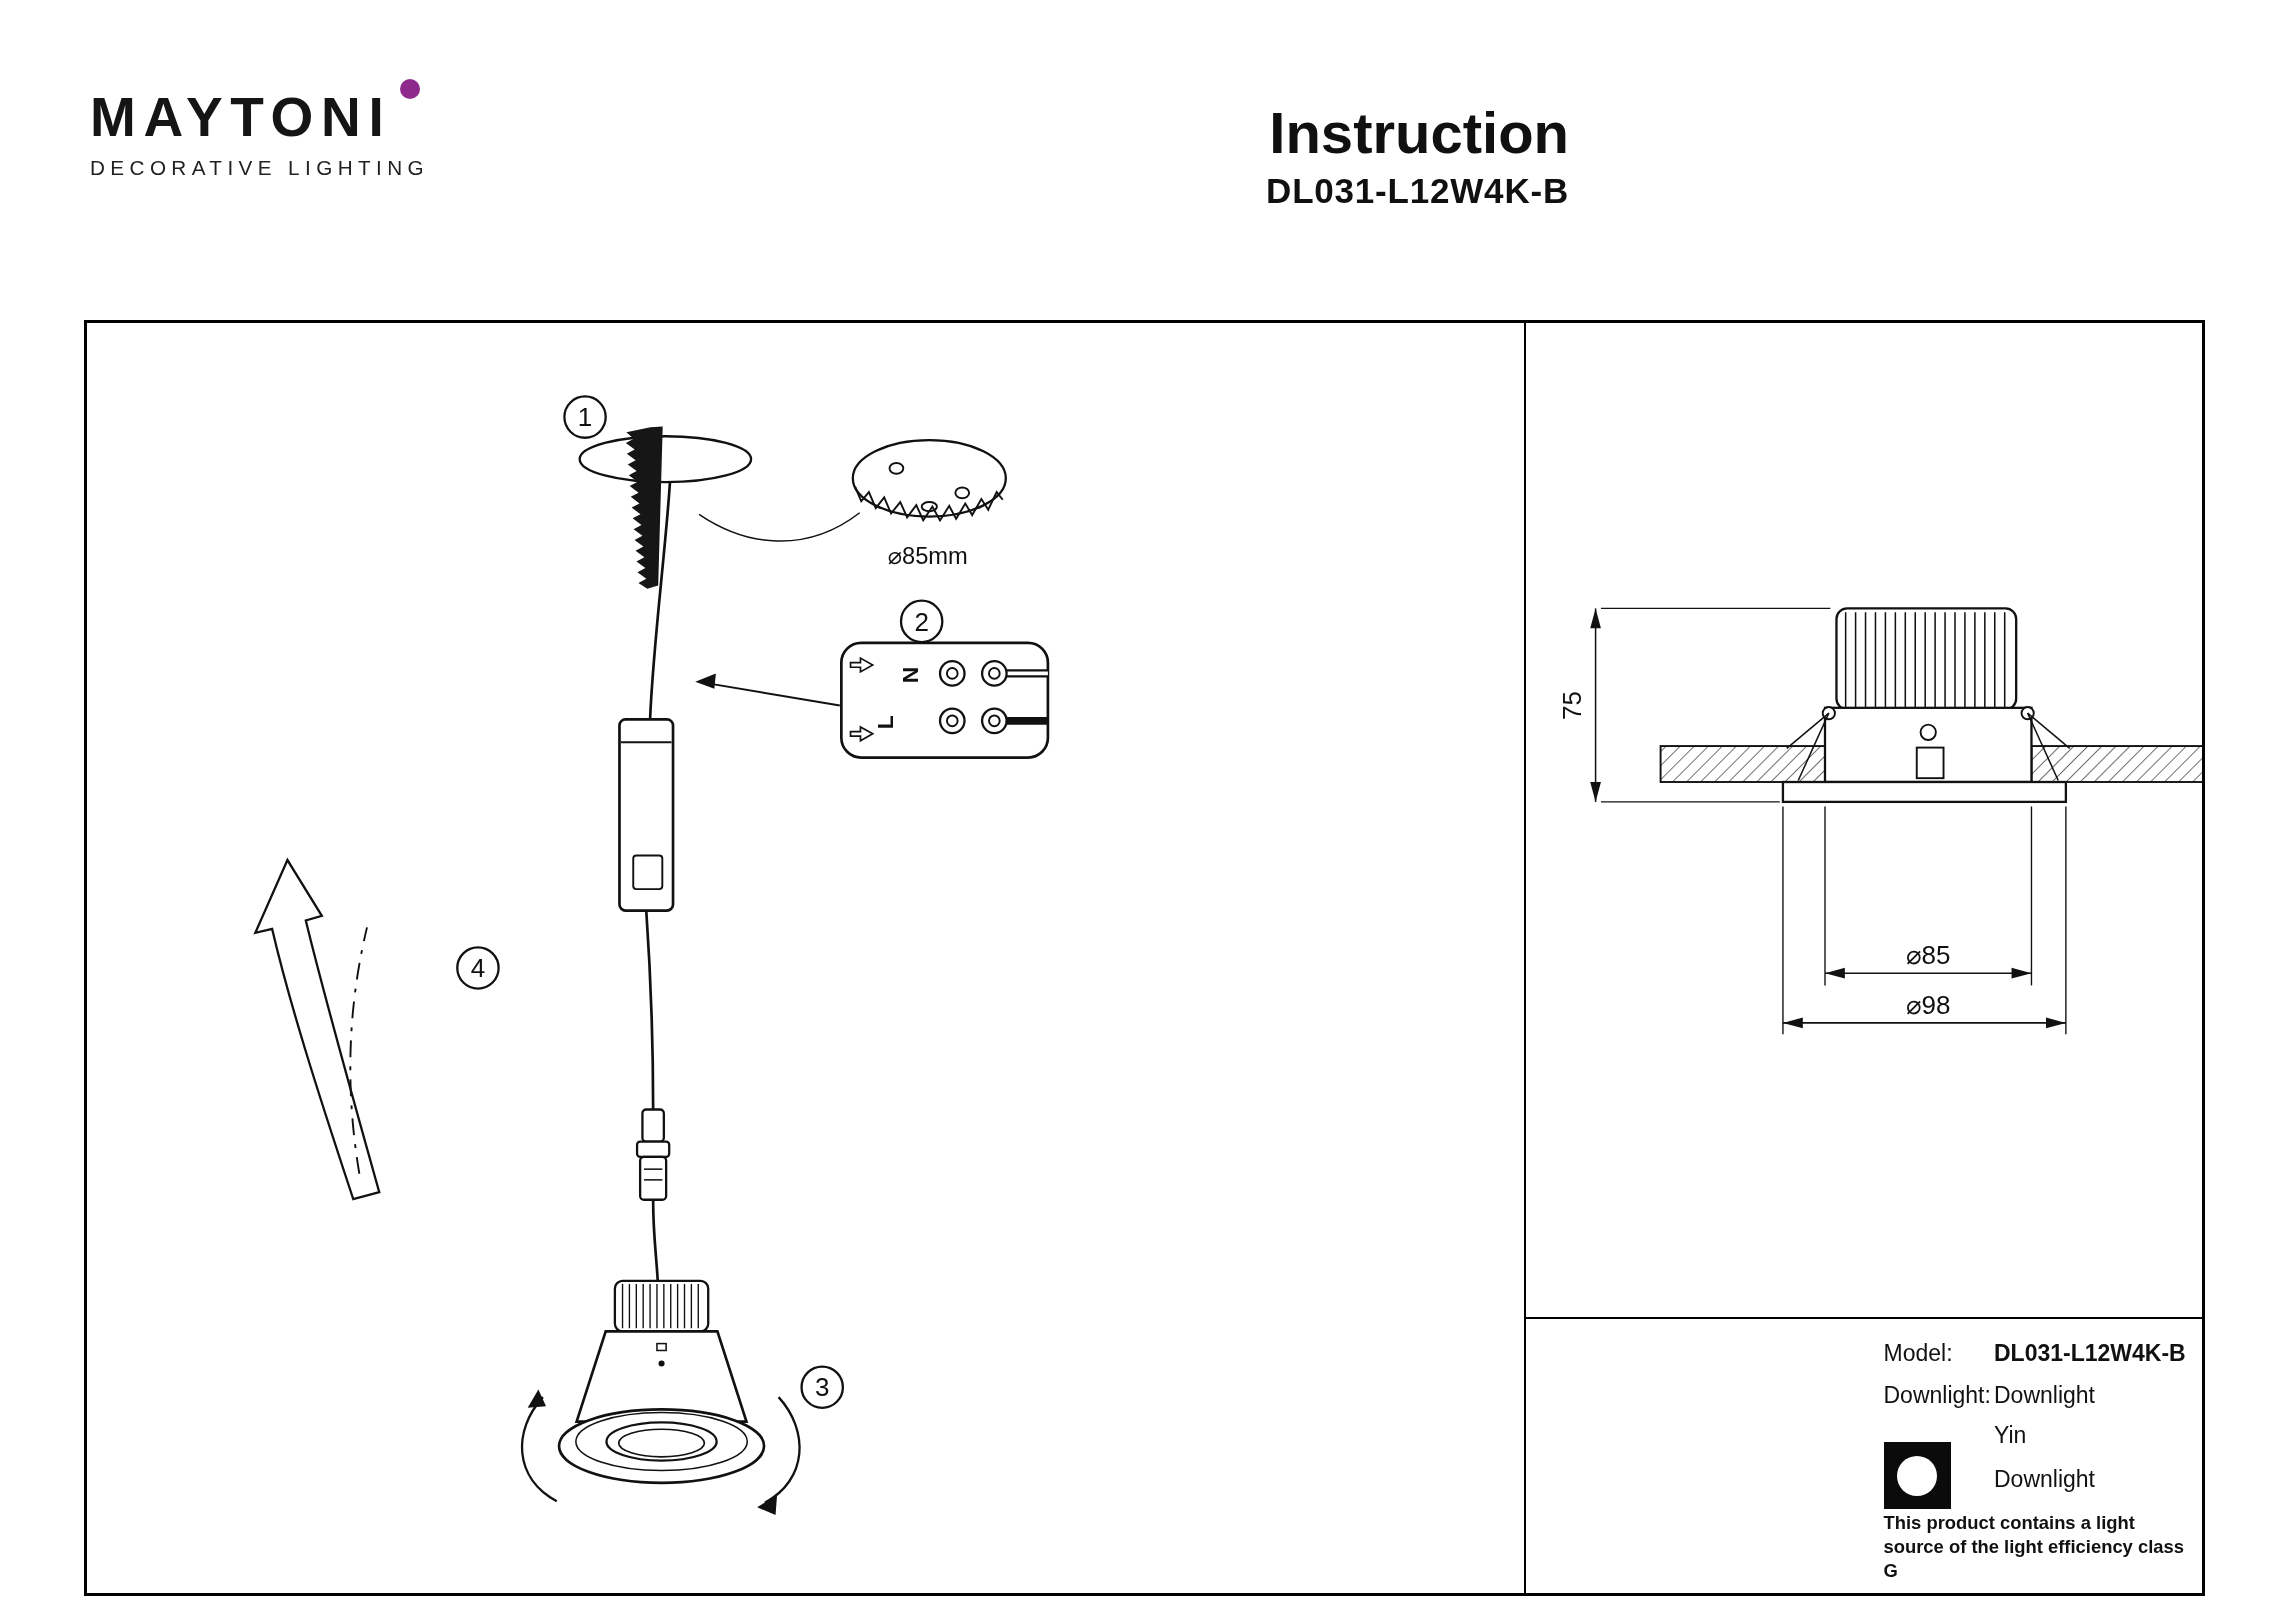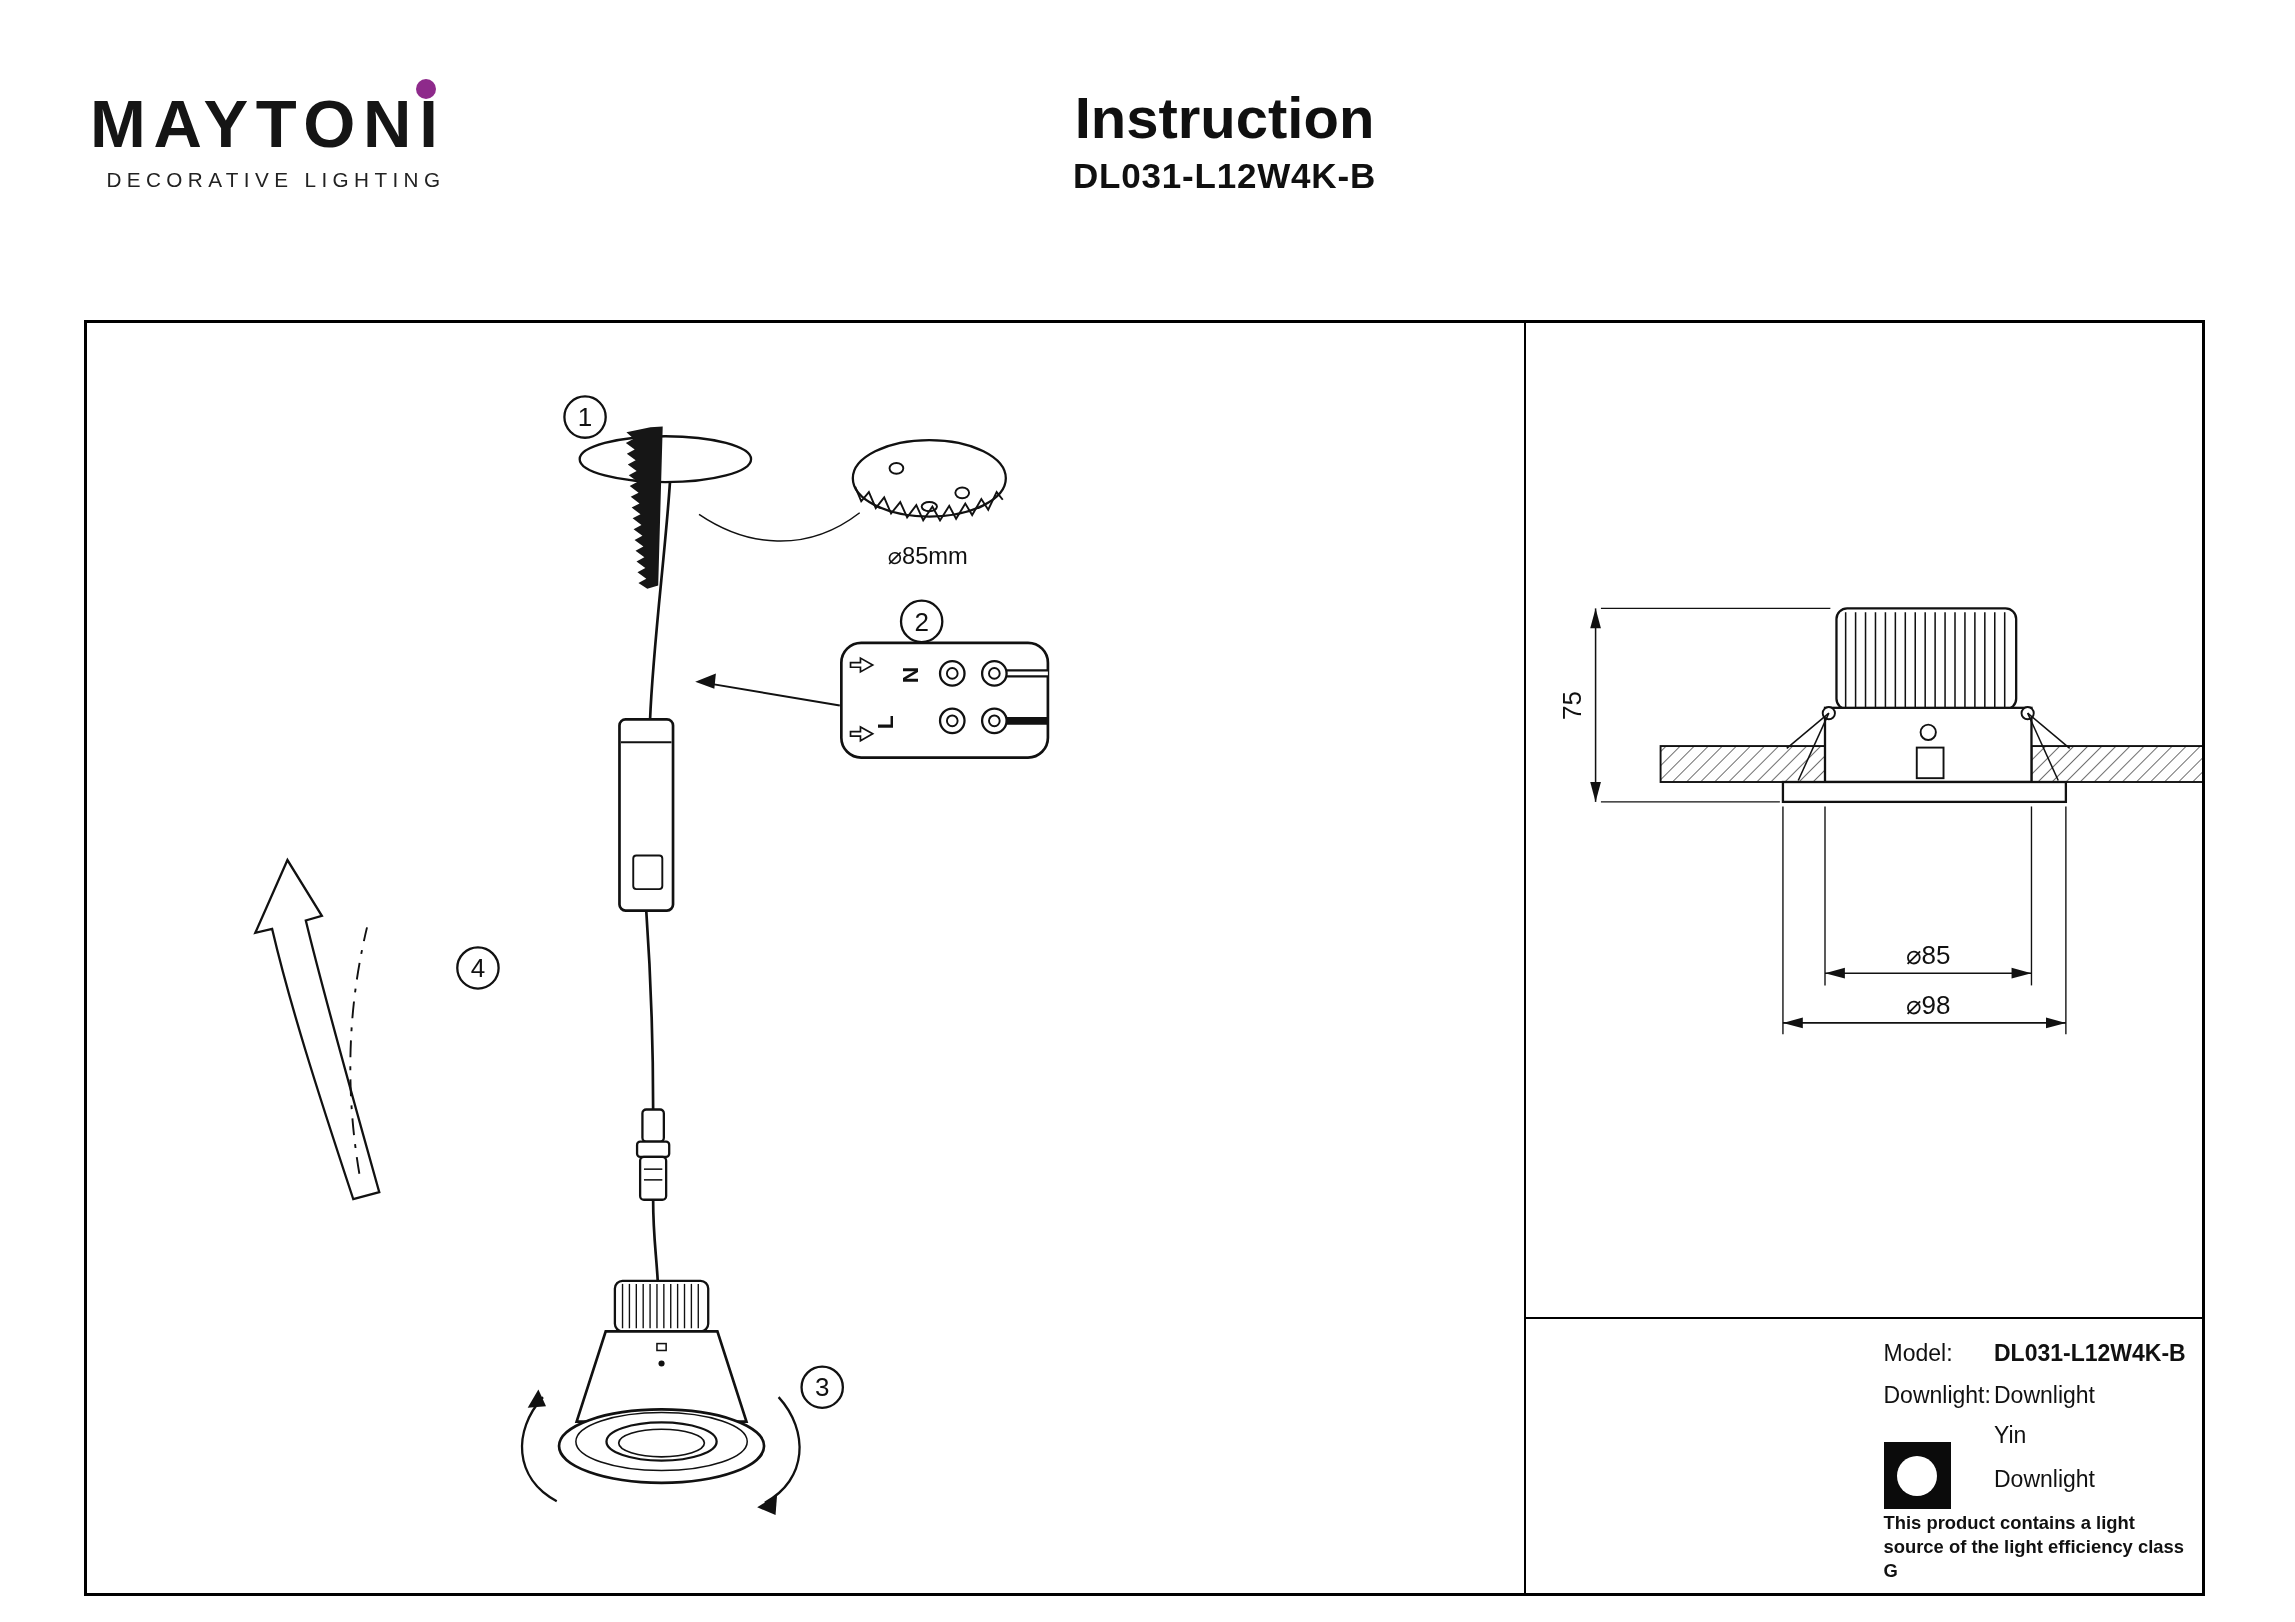--- a/index.html
+++ b/index.html
@@ -2,24 +2,24 @@
 <html style="font-size:12.2px"><head>
 <meta charset="utf-8">
 <style>
   html,body{margin:0;padding:0;background:#fff;}
   .page{
     position:relative;width:2295px;height:1623px;background:#ffffff;
     font-family:"Liberation Sans",sans-serif;color:#111;overflow:hidden;
   }
   
   .logo{position:absolute;left:90px;top:90px;display:inline-block;}
-  .brand{position:relative;font-size:67px;font-weight:700;letter-spacing:7.7px;color:#151515;line-height:1;white-space:nowrap;}
+  .brand{position:relative;font-size:55px;font-weight:700;letter-spacing:7.7px;color:#151515;line-height:1;white-space:nowrap;}
   .brand-dot{position:absolute;width:20px;height:20px;border-radius:50%;background:#8e2a8b;top:-10.7px;right:9.2px;}
   .tagline{margin-top:10.7px;font-size:20.7px;letter-spacing:5.4px;color:#222;text-align:right;white-space:nowrap;}
-  .title-wrap{position:absolute;left:880px;top:86px;width:689px;text-align:center;}
+  .title-wrap{position:absolute;left:880px;top:101px;width:689px;text-align:right;}
   .doc-title{font-size:58px;font-weight:700;color:#101010;line-height:1.1;}
   .doc-model{font-size:35px;font-weight:700;color:#101010;margin-top:6.1px;letter-spacing:0.8px;}
   
   .main-box{position:absolute;left:84px;top:320px;width:2121px;height:1276px;border:3.1px solid #000;box-sizing:border-box;background:#fff;}
   .panel-install{position:absolute;left:0;top:0;width:1439px;height:1270px;border-right:2.3px solid #000;box-sizing:border-box;}
   .panel-dim{position:absolute;left:1439px;top:0;width:676px;height:996px;border-bottom:2.3px solid #000;box-sizing:border-box;}
   .panel-led{position:absolute;left:1439px;top:996px;width:334px;height:274px;border-right:2.3px solid #000;box-sizing:border-box;}
   .panel-product{position:absolute;left:1772px;top:996px;width:343px;height:274px;border-radius:32px;}
   svg text{font-family:"Liberation Sans",sans-serif;fill:#111;}
   

